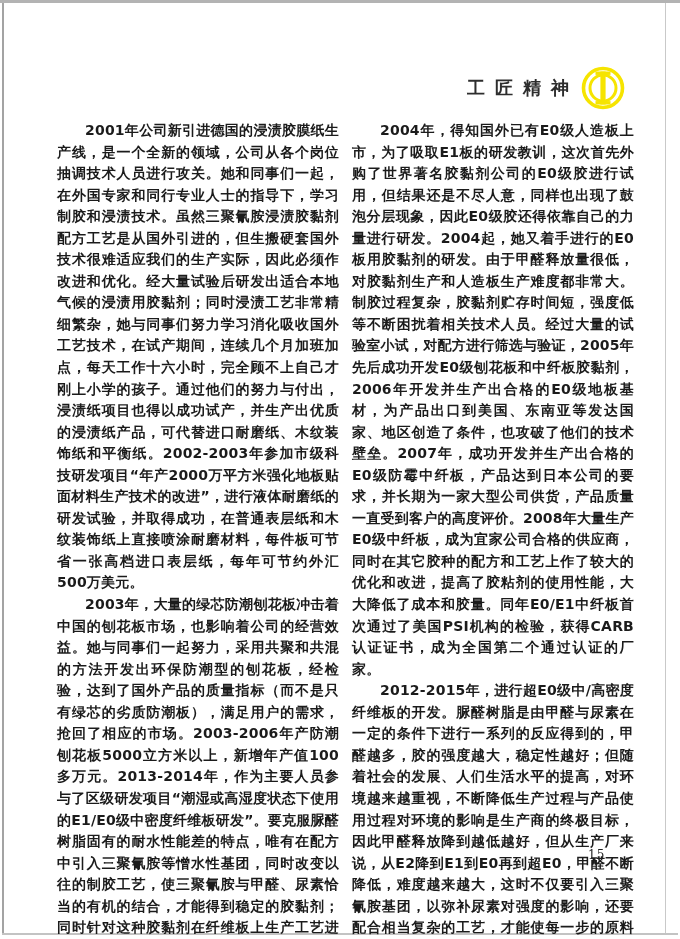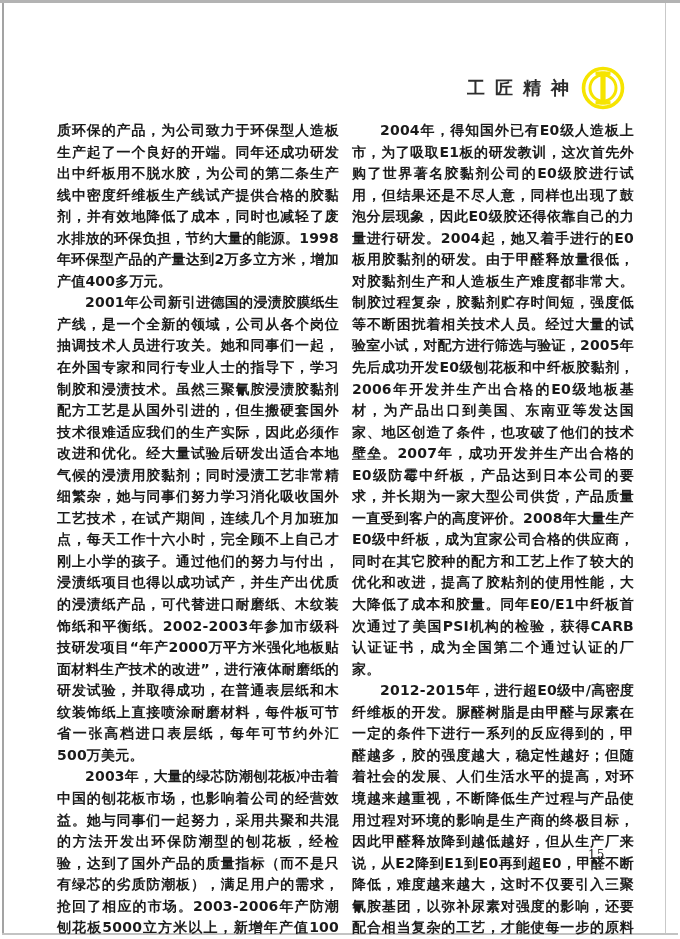--- a/index.html
+++ b/index.html
@@ -64,21 +64,20 @@
         <circle cx="22" cy="22" r="19.5" fill="none" stroke="#F6E400" stroke-width="3.6"></circle>
         <circle cx="22" cy="22" r="13" fill="none" stroke="#F6E400" stroke-width="3"></circle>
         <rect x="19.4" y="5.5" width="5.2" height="33" fill="#F6E400"></rect>
         <rect x="14.5" y="5.5" width="15" height="3.4" fill="#F6E400"></rect>
         <rect x="14.5" y="35.1" width="15" height="3.4" fill="#F6E400"></rect>
       </svg>
     </span>
   </div>
 
   <div class="col col-left">
-    <p>质环保的产品，为公司致力于环保型人造板生产起了一个良好的开端。同年还成功研发出中纤板用不脱水胶，为公司的第二条生产线中密度纤维板生产线试产提供合格的胶黏剂，并有效地降低了成本，同时也减轻了废水排放的环保负担，节约大量的能源。1998年环保型产品的产量达到2万多立方米，增加产值400多万元。</p>
     <p class="indent">2001年公司新引进德国的浸渍胶膜纸生产线，是一个全新的领域，公司从各个岗位抽调技术人员进行攻关。她和同事们一起，在外国专家和同行专业人士的指导下，学习制胶和浸渍技术。虽然三聚氰胺浸渍胶黏剂配方工艺是从国外引进的，但生搬硬套国外技术很难适应我们的生产实际，因此必须作改进和优化。经大量试验后研发出适合本地气候的浸渍用胶黏剂；同时浸渍工艺非常精细繁杂，她与同事们努力学习消化吸收国外工艺技术，在试产期间，连续几个月加班加点，每天工作十六小时，完全顾不上自己才刚上小学的孩子。通过他们的努力与付出，浸渍纸项目也得以成功试产，并生产出优质的浸渍纸产品，可代替进口耐磨纸、木纹装饰纸和平衡纸。2002-2003年参加市级科技研发项目“年产2000万平方米强化地板贴面材料生产技术的改进”，进行液体耐磨纸的研发试验，并取得成功，在普通表层纸和木纹装饰纸上直接喷涂耐磨材料，每件板可节省一张高档进口表层纸，每年可节约外汇500万美元。</p>
     <p class="indent">2003年，大量的绿芯防潮刨花板冲击着中国的刨花板市场，也影响着公司的经营效益。她与同事们一起努力，采用共聚和共混的方法开发出环保防潮型的刨花板，经检验，达到了国外产品的质量指标（而不是只有绿芯的劣质防潮板），满足用户的需求，抢回了相应的市场。2003-2006年产防潮刨花板5000立方米以上，新增年产值100多万元。2013-2014年，作为主要人员参与了区级研发项目“潮湿或高湿度状态下使用的E1/E0级中密度纤维板研发”。要克服脲醛树脂固有的耐水性能差的特点，唯有在配方中引入三聚氰胺等憎水性基团，同时改变以往的制胶工艺，使三聚氰胺与甲醛、尿素恰当的有机的结合，才能得到稳定的胶黏剂；同时针对这种胶黏剂在纤维板上生产工艺进行优化，才能生产出具有防水防潮性能的纤维板，解决了国内橱柜板长</p>
   </div>
 
   <div class="col col-right">
     <p class="indent">2004年，得知国外已有E0级人造板上市，为了吸取E1板的研发教训，这次首先外购了世界著名胶黏剂公司的E0级胶进行试用，但结果还是不尽人意，同样也出现了鼓泡分层现象，因此E0级胶还得依靠自己的力量进行研发。2004起，她又着手进行的E0板用胶黏剂的研发。由于甲醛释放量很低，对胶黏剂生产和人造板生产难度都非常大。制胶过程复杂，胶黏剂贮存时间短，强度低等不断困扰着相关技术人员。经过大量的试验室小试，对配方进行筛选与验证，2005年先后成功开发E0级刨花板和中纤板胶黏剂，2006年开发并生产出合格的E0级地板基材，为产品出口到美国、东南亚等发达国家、地区创造了条件，也攻破了他们的技术壁垒。2007年，成功开发并生产出合格的E0级防霉中纤板，产品达到日本公司的要求，并长期为一家大型公司供货，产品质量一直受到客户的高度评价。2008年大量生产E0级中纤板，成为宜家公司合格的供应商，同时在其它胶种的配方和工艺上作了较大的优化和改进，提高了胶粘剂的使用性能，大大降低了成本和胶量。同年E0/E1中纤板首次通过了美国PSI机构的检验，获得CARB认证证书，成为全国第二个通过认证的厂家。</p>
     <p class="indent">2012-2015年，进行超E0级中/高密度纤维板的开发。脲醛树脂是由甲醛与尿素在一定的条件下进行一系列的反应得到的，甲醛越多，胶的强度越大，稳定性越好；但随着社会的发展、人们生活水平的提高，对环境越来越重视，不断降低生产过程与产品使用过程对环境的影响是生产商的终极目标，因此甲醛释放降到越低越好，但从生产厂来说，从E2降到E1到E0再到超E0，甲醛不断降低，难度越来越大，这时不仅要引入三聚氰胺基团，以弥补尿素对强度的影响，还要配合相当复杂的工艺，才能使每一步的原料得以充分反应，最终得到稳定的胶黏剂；同时针对这种胶黏剂在纤维板上生产工艺进行优化，才能生产出具有强度的超E0级纤维板，并获得了两项中国发明</p>
   </div>
 
   <div class="page-number">15</div>

